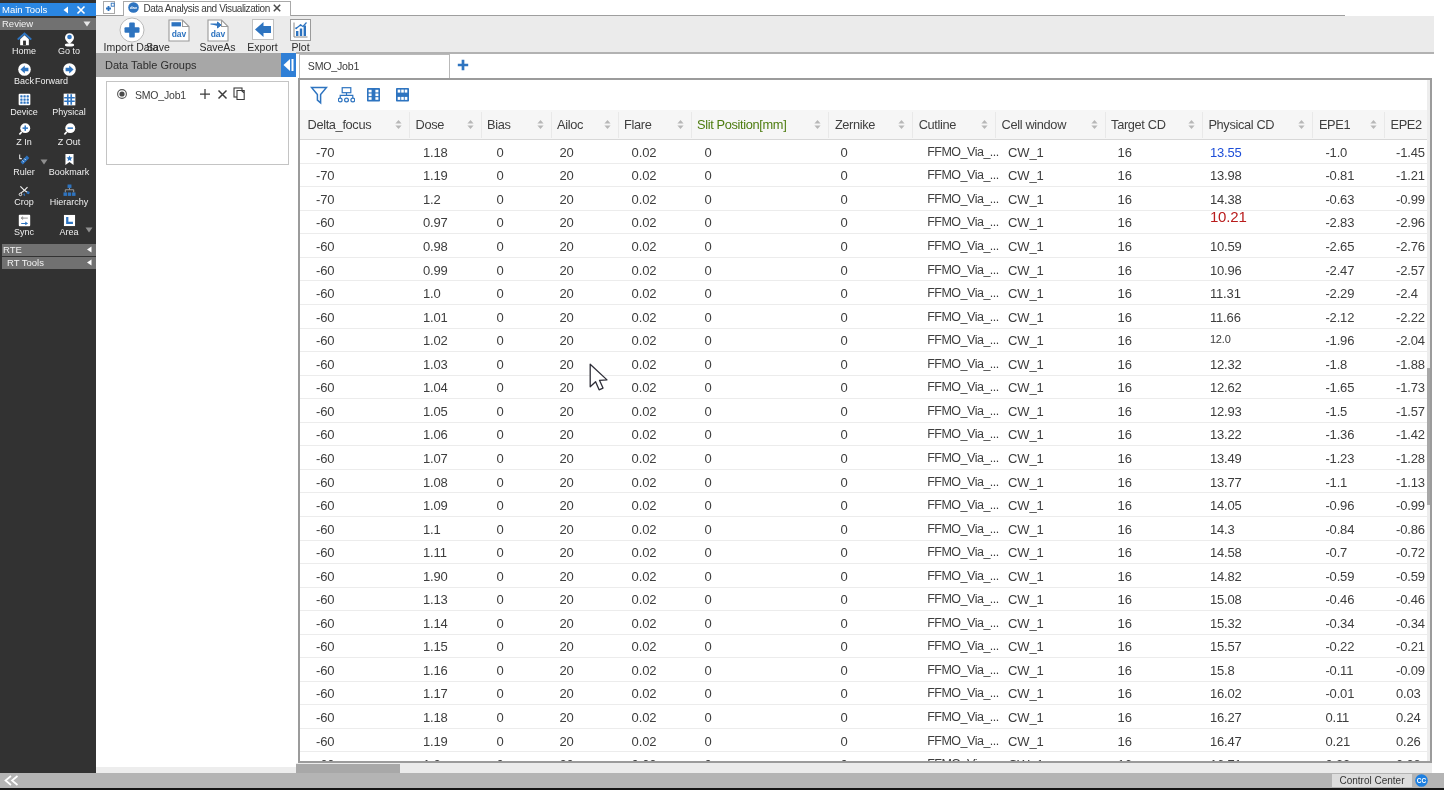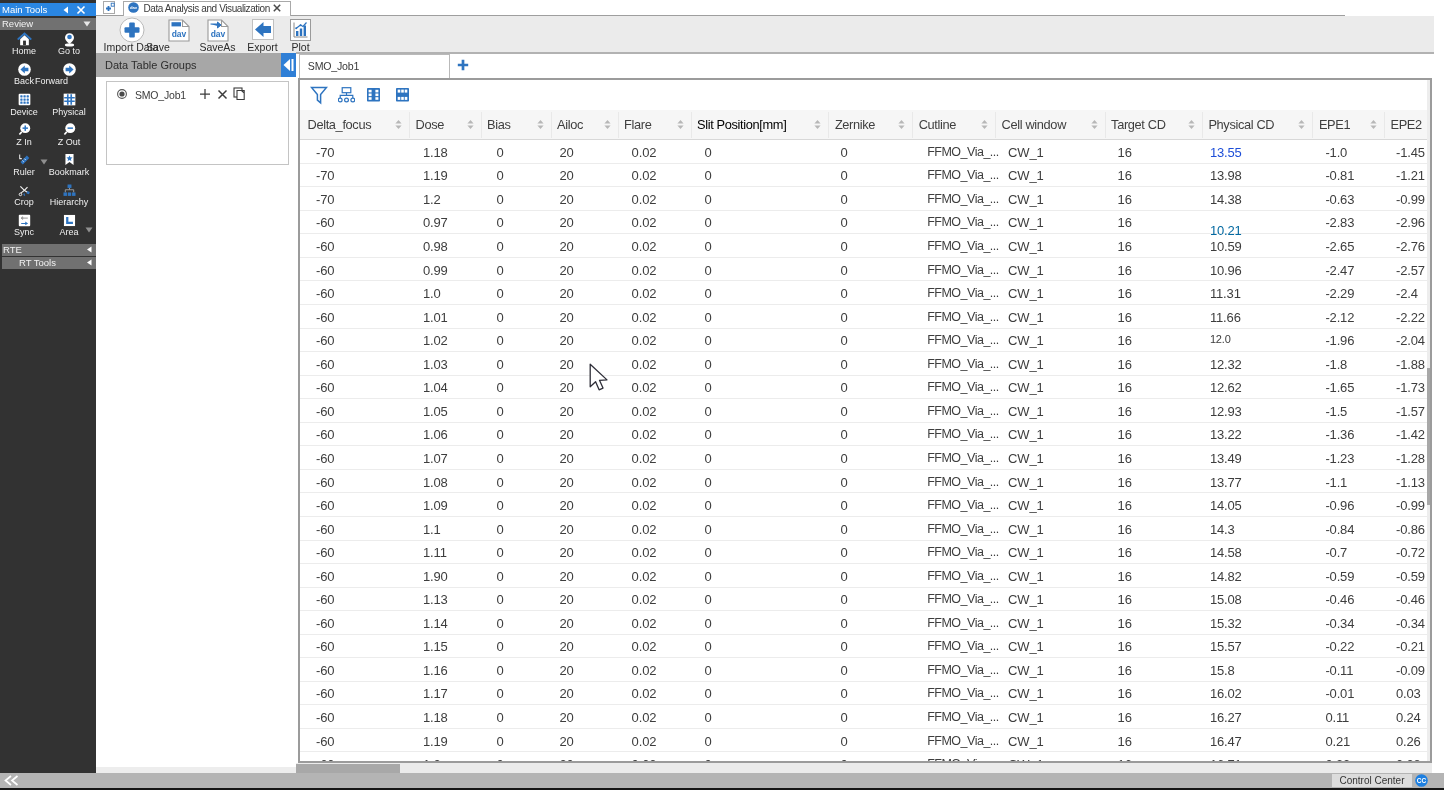--- a/index.html
+++ b/index.html
@@ -111,21 +111,21 @@
 <svg style="position:absolute;left:40px;top:159px" width="8" height="6" viewBox="0 0 8 6">
       <polygon points="0.5,0.5 7.5,0.5 4,5.5" fill="#8f8f8f"></polygon>
     </svg>
 <svg style="position:absolute;left:85px;top:227px" width="8" height="6" viewBox="0 0 8 6">
       <polygon points="0.5,0.5 7.5,0.5 4,5.5" fill="#8f8f8f"></polygon>
     </svg>
 <div class="ab" style="left:2px;top:243.5px;width:94px;height:12px;background:#717171;color:#f2f2f2;font-size:9.5px;line-height:12px;padding-left:1px">RTE</div>
 <svg style="position:absolute;left:86px;top:246px" width="7" height="7" viewBox="0 0 7 7">
       <polygon points="5.5,0.5 5.5,6.5 1,3.5" fill="#fff"></polygon>
     </svg>
-<div class="ab" style="left:2px;top:256.5px;width:94px;height:12px;background:#717171;color:#f2f2f2;font-size:9.5px;line-height:12px;padding-left:17px">RT Tools</div>
+<div class="ab" style="left:2px;top:256.5px;width:94px;height:12px;background:#717171;color:#f2f2f2;font-size:9.5px;line-height:12px;padding-left:5px">RT Tools</div>
 <svg style="position:absolute;left:86px;top:259px" width="7" height="7" viewBox="0 0 7 7">
       <polygon points="5.5,0.5 5.5,6.5 1,3.5" fill="#fff"></polygon>
     </svg>
 <div class="ab" style="left:96px;top:0;width:1348px;height:16px;background:#fff"></div>
 <div class="ab" style="left:96px;top:15px;width:1248.5px;height:1px;background:#9e9e9e"></div>
 <div class="ab" style="left:103px;top:1px;width:12px;height:13px;background:#fff;border:1px solid #a9a9a9"></div>
 <svg style="position:absolute;left:104px;top:2px" width="11" height="11" viewBox="0 0 11 11">
       <path d="M2,6.5 H7 M4.5,4 V9" stroke="#2e74c0" stroke-width="1.8"></path>
       <rect x="7.2" y="1.2" width="3" height="3" fill="none" stroke="#2e74c0" stroke-width="0.9"></rect>
     </svg>
@@ -260,21 +260,21 @@
         <polygon points="3.5,0 6.6,3.6 0.4,3.6" fill="#b7b7b7"></polygon>
         <polygon points="3.5,9 6.6,5.4 0.4,5.4" fill="#b7b7b7"></polygon>
       </svg>
 <div class="ab" style="left:317.6px;top:32.5px;width:1px;height:26px;background:#e9e9e9"></div>
 <div class="ab" style="left:324.1px;top:37.8px;font-size:12.8px;color:#3f3f3f;letter-spacing:-0.35px;white-space:nowrap">Flare</div>
 <svg style="position:absolute;left:376.5px;top:40.0px" width="7" height="9" viewBox="0 0 7 9">
         <polygon points="3.5,0 6.6,3.6 0.4,3.6" fill="#b7b7b7"></polygon>
         <polygon points="3.5,9 6.6,5.4 0.4,5.4" fill="#b7b7b7"></polygon>
       </svg>
 <div class="ab" style="left:390.5px;top:32.5px;width:1px;height:26px;background:#e9e9e9"></div>
-<div class="ab" style="left:397.0px;top:37.8px;font-size:12.8px;color:#000000;letter-spacing:-0.35px;white-space:nowrap">Slit Position[mm]</div>
+<div class="ab" style="left:397.0px;top:37.8px;font-size:12.8px;color:#4d7c0f;letter-spacing:-0.35px;white-space:nowrap">Slit Position[mm]</div>
 <svg style="position:absolute;left:514.4px;top:40.0px" width="7" height="9" viewBox="0 0 7 9">
         <polygon points="3.5,0 6.6,3.6 0.4,3.6" fill="#b7b7b7"></polygon>
         <polygon points="3.5,9 6.6,5.4 0.4,5.4" fill="#b7b7b7"></polygon>
       </svg>
 <div class="ab" style="left:528.4px;top:32.5px;width:1px;height:26px;background:#e9e9e9"></div>
 <div class="ab" style="left:534.9px;top:37.8px;font-size:12.8px;color:#3f3f3f;letter-spacing:-0.35px;white-space:nowrap">Zernike</div>
 <svg style="position:absolute;left:598.2px;top:40.0px" width="7" height="9" viewBox="0 0 7 9">
         <polygon points="3.5,0 6.6,3.6 0.4,3.6" fill="#b7b7b7"></polygon>
         <polygon points="3.5,9 6.6,5.4 0.4,5.4" fill="#b7b7b7"></polygon>
       </svg>
@@ -356,21 +356,21 @@
 <div class="ab" style="left:16px;top:135.95px;color:#3d3d3d;white-space:nowrap;font-size:13px;letter-spacing:-0.15px">-60</div>
 <div class="ab" style="left:123px;top:135.95px;color:#3d3d3d;white-space:nowrap;font-size:13px;letter-spacing:-0.15px">0.97</div>
 <div class="ab" style="left:196.5px;top:135.95px;color:#3d3d3d;white-space:nowrap;font-size:13px;letter-spacing:-0.15px">0</div>
 <div class="ab" style="left:259.5px;top:135.95px;color:#3d3d3d;white-space:nowrap;font-size:13px;letter-spacing:-0.15px">20</div>
 <div class="ab" style="left:331.6px;top:135.95px;color:#3d3d3d;white-space:nowrap;font-size:13px;letter-spacing:-0.15px">0.02</div>
 <div class="ab" style="left:404.5px;top:135.95px;color:#3d3d3d;white-space:nowrap;font-size:13px;letter-spacing:-0.15px">0</div>
 <div class="ab" style="left:540.4px;top:135.95px;color:#3d3d3d;white-space:nowrap;font-size:13px;letter-spacing:-0.15px">0</div>
 <div class="ab" style="left:627.2px;top:135.95px;color:#3d3d3d;white-space:nowrap;font-size:12.5px;letter-spacing:-0.5px">FFMO_Via_...</div>
 <div class="ab" style="left:708.1px;top:135.95px;color:#3d3d3d;white-space:nowrap;font-size:13px;letter-spacing:-0.15px">CW_1</div>
 <div class="ab" style="left:817.5999999999999px;top:135.95px;color:#3d3d3d;white-space:nowrap;font-size:13px;letter-spacing:-0.15px">16</div>
-<div class="ab" style="left:909.9000000000001px;top:143px;color:#0369a1;white-space:nowrap;font-size:13px;letter-spacing:-0.15px">10.21</div>
+<div class="ab" style="left:909.9000000000001px;top:128px;color:#b91c1c;white-space:nowrap;font-size:15px;letter-spacing:-0.15px">10.21</div>
 <div class="ab" style="left:1025.4px;top:135.95px;color:#3d3d3d;white-space:nowrap;font-size:13px;letter-spacing:-0.15px">-2.83</div>
 <div class="ab" style="left:1096px;top:135.95px;color:#3d3d3d;white-space:nowrap;font-size:13px;letter-spacing:-0.15px">-2.96</div>
 <div class="ab" style="left:0;top:154.90px;width:1130px;height:23.55px;border-bottom:1px solid #ececec"></div>
 <div class="ab" style="left:16px;top:159.50px;color:#3d3d3d;white-space:nowrap;font-size:13px;letter-spacing:-0.15px">-60</div>
 <div class="ab" style="left:123px;top:159.50px;color:#3d3d3d;white-space:nowrap;font-size:13px;letter-spacing:-0.15px">0.98</div>
 <div class="ab" style="left:196.5px;top:159.50px;color:#3d3d3d;white-space:nowrap;font-size:13px;letter-spacing:-0.15px">0</div>
 <div class="ab" style="left:259.5px;top:159.50px;color:#3d3d3d;white-space:nowrap;font-size:13px;letter-spacing:-0.15px">20</div>
 <div class="ab" style="left:331.6px;top:159.50px;color:#3d3d3d;white-space:nowrap;font-size:13px;letter-spacing:-0.15px">0.02</div>
 <div class="ab" style="left:404.5px;top:159.50px;color:#3d3d3d;white-space:nowrap;font-size:13px;letter-spacing:-0.15px">0</div>
 <div class="ab" style="left:540.4px;top:159.50px;color:#3d3d3d;white-space:nowrap;font-size:13px;letter-spacing:-0.15px">0</div>

